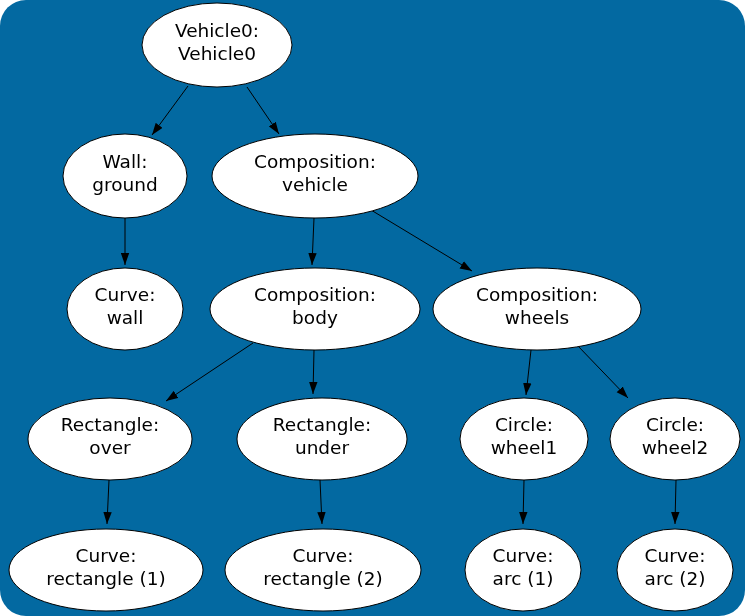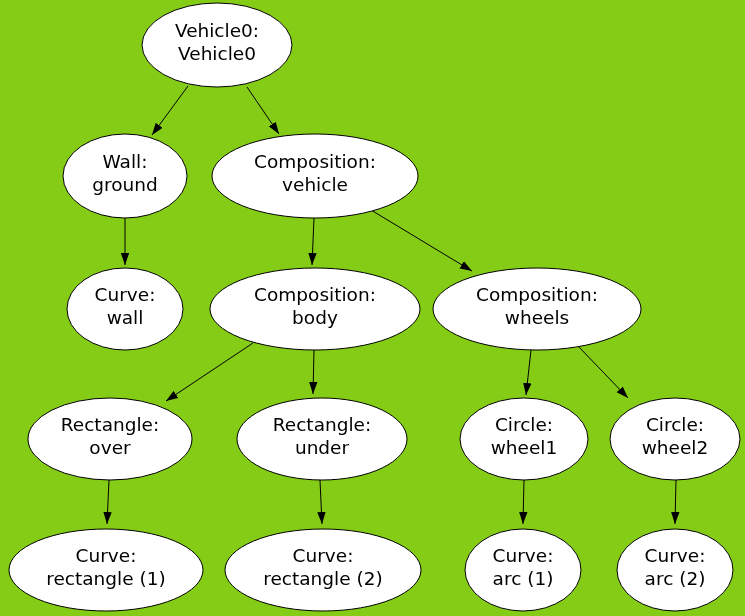--- a/index.html
+++ b/index.html
@@ -1,16 +1,16 @@
 <!DOCTYPE html>
 <html><head>
 <meta charset="utf-8">
 <style>
   html, body { margin: 0; padding: 0; background: #ffffff; }
-  .canvas-wrap { width: 745px; height: 616px; background: #84cc16; }
+  .canvas-wrap { width: 745px; height: 616px; background: #0369a1; border-radius: 26px; }
   svg { display: block; }
   svg text {
     font-family: "DejaVu Sans", sans-serif;
     font-size: 18.5px;
     fill: #000000;
     text-anchor: middle;
   }
   .node-ellipse {
     fill: #ffffff;
     stroke: #000000;

